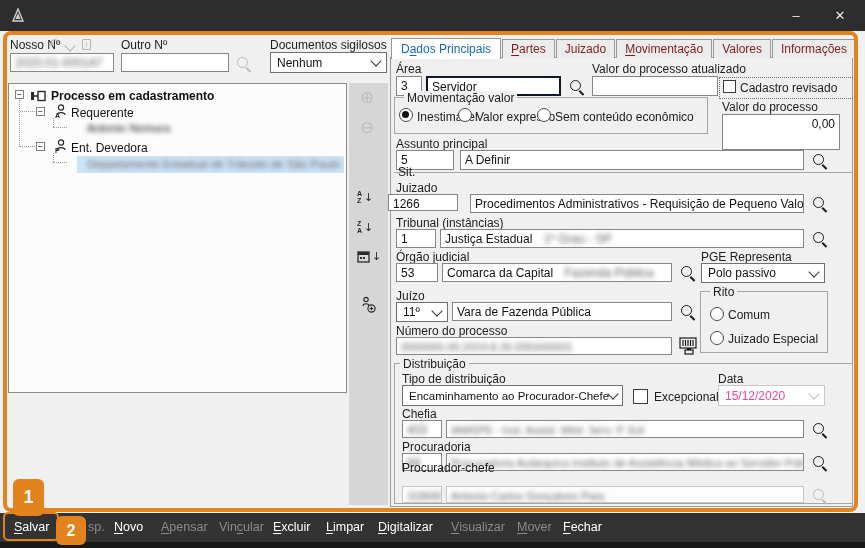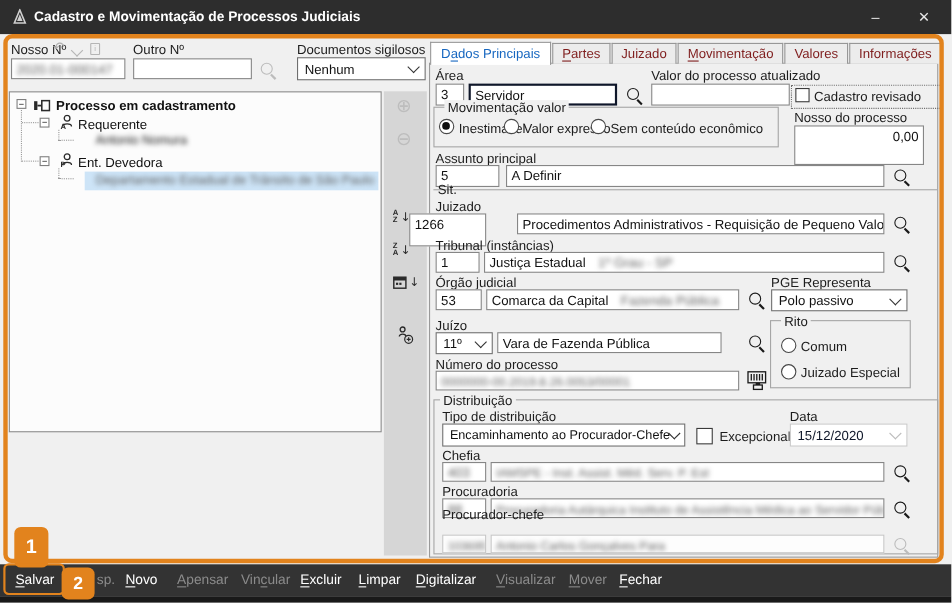--- a/index.html
+++ b/index.html
@@ -18,21 +18,21 @@
   .lb{position:absolute;font-size:12px;color:#1c1c1c;white-space:nowrap}
   .fld{position:absolute;background:#fff;border:1px solid #868686;box-sizing:border-box;font-size:12px;color:#111;
        padding:2px 4px;white-space:nowrap;overflow:hidden}
   .fld.focus{border:2px solid #0f172a}
   .fld.right{text-align:right}
   .fld.dis{border-color:#c6c6c6;color:#9a9a9a;background:#fdfdfd}
   .red{filter:blur(2.5px);color:#5f5f5f}
   .sel{position:absolute;background:#fff;border:1px solid #6f6f6f;box-sizing:border-box;font-size:12px;color:#111;
        padding:2px 6px;display:flex;align-items:center;justify-content:space-between;white-space:nowrap;overflow:hidden}
   .ch{width:7px;height:7px;border-right:1.7px solid #333;border-bottom:1.7px solid #333;transform:rotate(45deg);margin-top:-3px;flex:none}
-  .sel.dis{border-color:#c9c9c9;color:#0f172a}
+  .sel.dis{border-color:#c9c9c9;color:#ec4899}
   .sel.dis .ch{border-color:#bdbdbd}
   .grp{position:absolute;border:1px solid #a6a6a6;box-sizing:border-box}
   .leg{position:absolute;font-size:12px;color:#1c1c1c;background:#f0f0f0;padding:0 3px;white-space:nowrap;z-index:2}
   .cb{position:absolute;width:13px;height:13px;background:#fff;border:1.6px solid #3a3a3a;box-sizing:border-box}
   .rd{position:absolute;width:14px;height:14px;background:#fff;border:1.5px solid #474747;border-radius:50%;box-sizing:border-box}
   .rd.on::after{content:"";position:absolute;left:2px;top:2px;width:7px;height:7px;background:#0e0e0e;border-radius:50%}
   
   .sico{position:absolute;width:16px;height:16px}
   .sico i{position:absolute;left:1px;top:1px;width:9px;height:9px;border:1.6px solid #1a1a1a;border-radius:50%;display:block}
   .sico b{position:absolute;left:11px;top:11px;width:6px;height:2px;background:#1a1a1a;transform:rotate(45deg);transform-origin:0 0;display:block}
@@ -73,21 +73,20 @@
   .grayicon{color:#b0b0b0}
 </style>
 </head>
 <body>
 
 <div class="titlebar">
   <svg class="abs" style="left:10px;top:8px" width="16" height="15" viewBox="0 0 16 15">
     <path d="M8 1 L13 13 L3 13 Z" fill="none" stroke="#cfcfcf" stroke-width="1.4"></path>
     <path d="M8 5 L10.5 11 L5.5 11 Z" fill="#cfcfcf"></path>
   </svg>
-  <div class="title">Cadastro e Movimentação de Processos Judiciais</div>
   <div class="wbtn" style="left:774px">
     <span>–</span>
   </div>
   <div class="wbtn" style="left:818px">
     <span>✕</span>
   </div>
 </div>
 
 <div class="lb" style="left:10px;top:38px">Nosso Nº</div>
 <span class="abs grayicon" style="left:48px;top:36px;font-size:13px;font-family:'DejaVu Sans',sans-serif">↶</span>
@@ -214,36 +213,36 @@
 <div class="lb" style="left:740px;top:81px">Cadastro revisado</div>
 
 <div class="grp" style="left:394px;top:97px;width:314px;height:37px"></div>
 <div class="leg" style="left:404px;top:91px">Movimentação valor</div>
 <span class="rd on" style="left:399px;top:108px"></span>
 <div class="lb" style="left:417px;top:110px">Inestimável</div>
 <span class="rd" style="left:458px;top:108px"></span>
 <div class="lb" style="left:476px;top:110px">Valor expresso</div>
 <span class="rd" style="left:537px;top:108px"></span>
 <div class="lb" style="left:555px;top:110px">Sem conteúdo econômico</div>
-<div class="lb" style="left:722px;top:100px">Nosso do processo</div>
+<div class="lb" style="left:722px;top:100px">Valor do processo</div>
 <div class="fld right" style="left:722px;top:114px;width:118px;height:36px">0,00</div>
 
 <div class="lb" style="left:396px;top:137px">Assunto principal</div>
 <div class="fld" style="left:396px;top:150px;width:58px;height:20px">5</div>
 <div class="fld" style="left:460px;top:150px;width:344px;height:20px">A Definir</div>
 <span class="sico" style="left:812px;top:153px">
     <i></i>
     <b></b>
   </span>
 
 <div class="abs" style="left:394px;top:172px;width:458px;height:1px;background:#a8a8a8"></div>
 <div class="lb" style="left:398px;top:165px;background:transparent">Sit.</div>
 
 <div class="lb" style="left:396px;top:181px">Juizado</div>
-<div class="fld" style="left:372px;top:194px;width:70px;height:30px">1266</div>
+<div class="fld" style="left:388px;top:194px;width:70px;height:17px">1266</div>
 <div class="fld" style="left:470px;top:194px;width:334px;height:19px">Procedimentos Administrativos - Requisição de Pequeno Valor</div>
 <span class="sico" style="left:812px;top:196px">
     <i></i>
     <b></b>
   </span>
 
 <div class="lb" style="left:396px;top:216px">Tribunal (instâncias)</div>
 <div class="fld" style="left:396px;top:229px;width:40px;height:19px">1</div>
 <div class="fld" style="left:440px;top:229px;width:364px;height:19px">
   <span>Justiça Estadual</span>
@@ -268,21 +267,21 @@
 <div class="sel" style="left:701px;top:263px;width:124px;height:20px">
   <span>Polo passivo</span>
   <span class="ch"></span>
 </div>
 
 <div class="lb" style="left:396px;top:289px">Juízo</div>
 <div class="sel" style="left:396px;top:302px;width:52px;height:20px">
   <span>11º</span>
   <span class="ch"></span>
 </div>
-<div class="fld" style="left:452px;top:302px;width:204px;height:19px">Vara de Fazenda Pública</div>
+<div class="fld" style="left:452px;top:302px;width:220px;height:19px">Vara de Fazenda Pública</div>
 <span class="sico" style="left:680px;top:304px">
     <i></i>
     <b></b>
   </span>
 <div class="grp" style="left:700px;top:291px;width:128px;height:62px"></div>
 <div class="leg" style="left:710px;top:285px">Rito</div>
 <span class="rd" style="left:710px;top:307px"></span>
 <div class="lb" style="left:728px;top:308px">Comum</div>
 <span class="rd" style="left:710px;top:331px"></span>
 <div class="lb" style="left:728px;top:332px">Juizado Especial</div>

